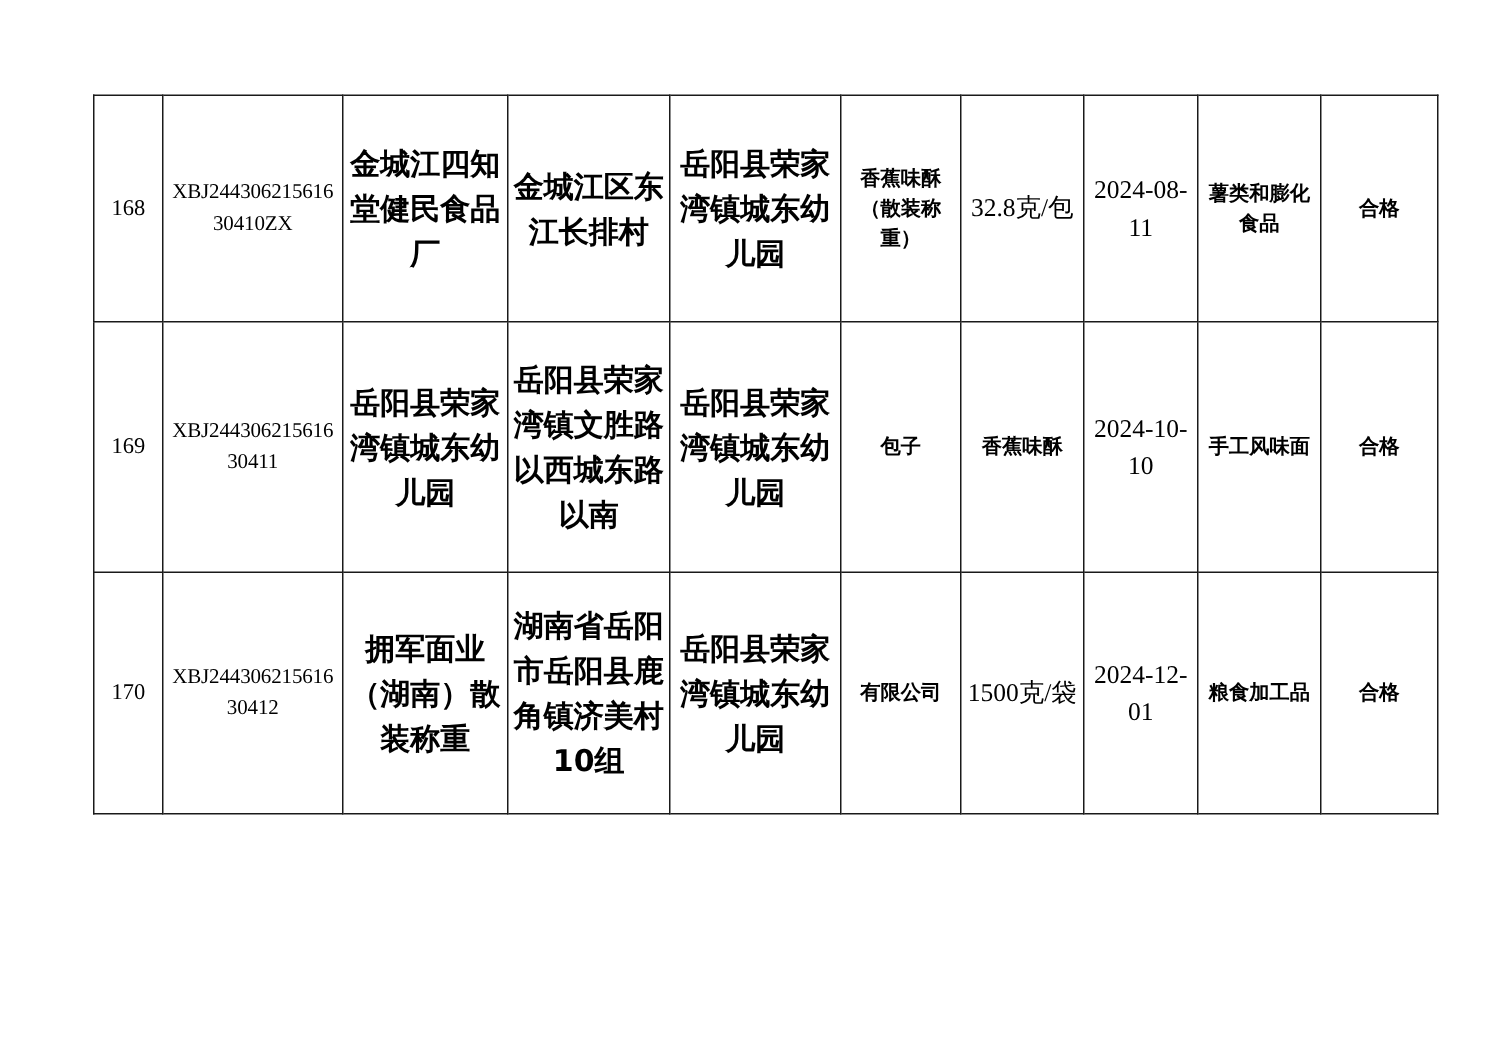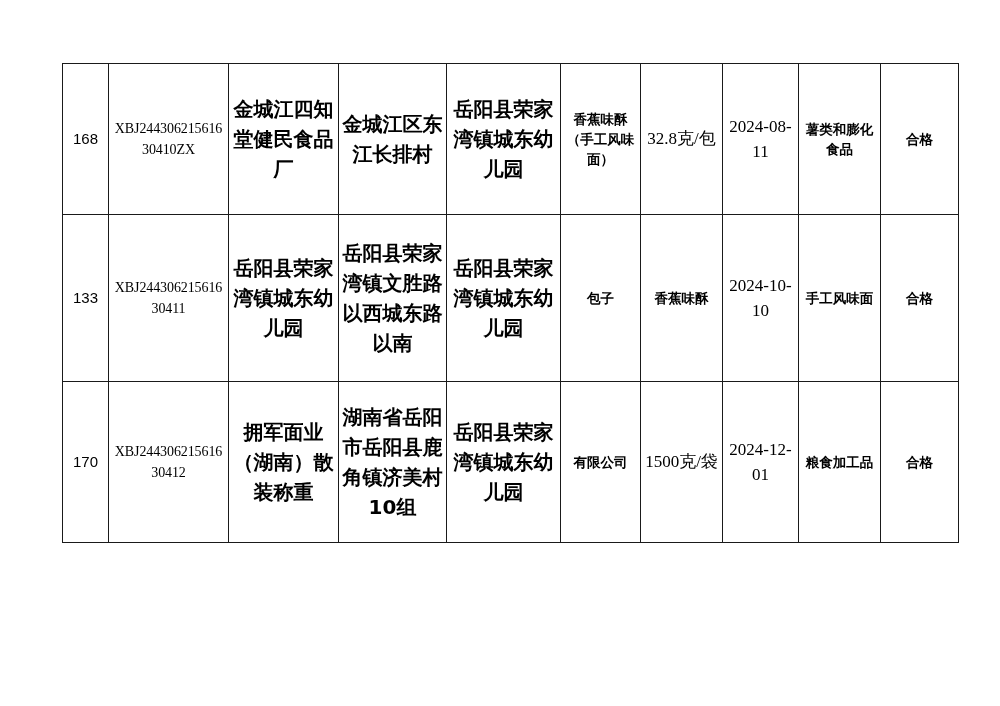--- a/index.html
+++ b/index.html
@@ -46,21 +46,21 @@
   col.c-prod   { width: 110px; }
   col.c-addr   { width: 108px; }
   col.c-samp   { width: 114px; }
   col.c-name   { width: 80px; }
   col.c-spec   { width: 82px; }
   col.c-date   { width: 76px; }
   col.c-cat    { width: 82px; }
   col.c-result { width: 78px; }
 
   .cell-idx {
-    font-family: Liberation Sans, sans-serif;
+    font-family: Liberation Serif, serif;
     font-size: 15px;
   }
   .cell-code {
     font-family: "Liberation Serif", serif;
     font-size: 14px;
     letter-spacing: -0.1px;
     line-height: 1.45;
   }
   .cell-cn {
     font-family: "DejaVu Sans", sans-serif;
@@ -100,28 +100,28 @@
         <col class="c-cat">
         <col class="c-result">
       </colgroup>
       <tbody>
         <tr class="row-168">
           <td class="cell-idx">168</td>
           <td class="cell-code">XBJ24430621561630410ZX</td>
           <td class="cell-cn">金城江四知堂健民食品厂</td>
           <td class="cell-cn">金城江区东江长排村</td>
           <td class="cell-cn">岳阳县荣家湾镇城东幼儿园</td>
-          <td class="cell-cn-sm">香蕉味酥（手工风味面）</td>
+          <td class="cell-cn-sm">香蕉味酥（散装称重）</td>
           <td class="cell-num">32.8克/包</td>
           <td class="cell-num">2024-08-11</td>
           <td class="cell-cn-sm">薯类和膨化食品</td>
           <td class="cell-cn-sm">合格</td>
         </tr>
         <tr class="row-169">
-          <td class="cell-idx">133</td>
+          <td class="cell-idx">169</td>
           <td class="cell-code">XBJ24430621561630411</td>
           <td class="cell-cn">岳阳县荣家湾镇城东幼儿园</td>
           <td class="cell-cn">岳阳县荣家湾镇文胜路以西城东路以南</td>
           <td class="cell-cn">岳阳县荣家湾镇城东幼儿园</td>
           <td class="cell-cn-sm">包子</td>
           <td class="cell-cn-sm">香蕉味酥</td>
           <td class="cell-num">2024-10-10</td>
           <td class="cell-cn-sm">手工风味面</td>
           <td class="cell-cn-sm">合格</td>
         </tr>

